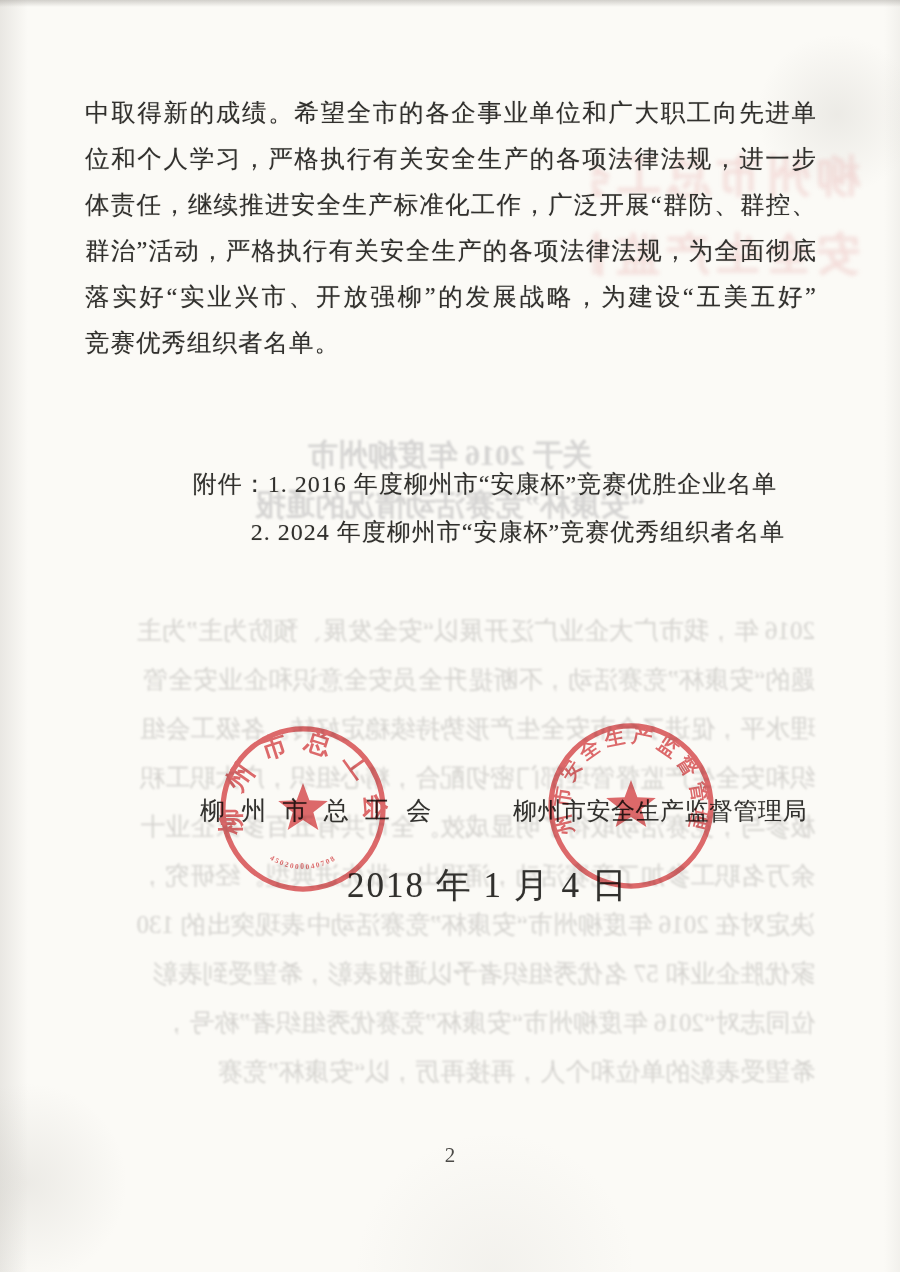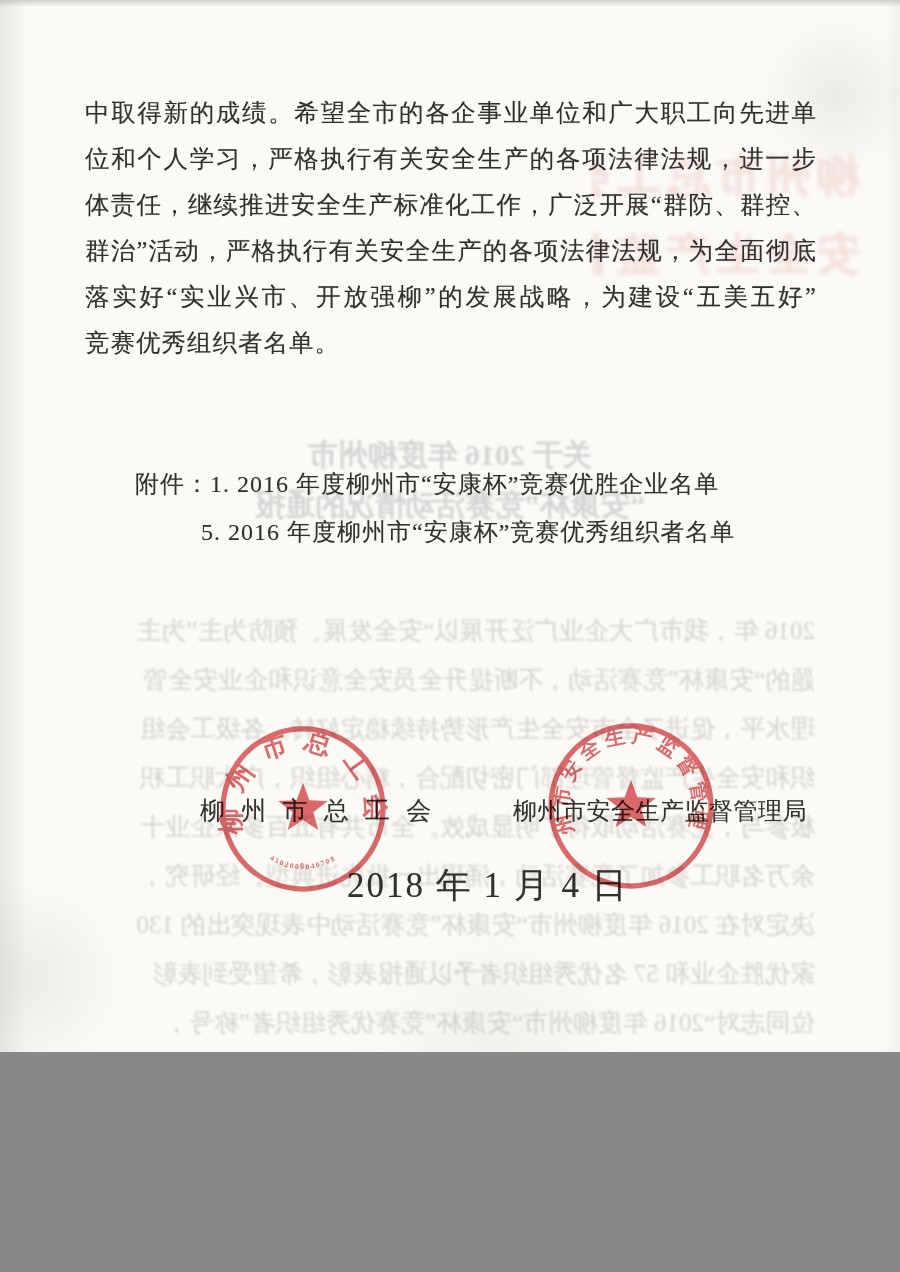--- a/index.html
+++ b/index.html
@@ -1,17 +1,17 @@
 <!DOCTYPE html>
 <html><head>
 <meta charset="utf-8">
 <style>
   html,body{margin:0;padding:0;background:#888;}
   .page{
-    position:relative;width:900px;height:1052px;overflow:hidden;
+    position:relative;width:900px;height:1272px;overflow:hidden;
     background-color:#fbfaf6;
     background-image:
       linear-gradient(180deg, rgba(148,144,138,.40), rgba(148,144,138,0) 7px),
       linear-gradient(90deg, rgba(160,156,150,.20), rgba(160,156,150,0) 28px),
       linear-gradient(270deg, rgba(160,156,150,.10), rgba(160,156,150,0) 16px),
       radial-gradient(circle at 93% 9%, rgba(168,164,156,.18), rgba(168,164,156,0) 80px),
       radial-gradient(circle at 3% 93%, rgba(168,164,156,.18), rgba(168,164,156,0) 100px),
       radial-gradient(circle at 55% 100%, rgba(168,164,156,.10), rgba(168,164,156,0) 140px);
     font-family:"Liberation Serif","DejaVu Serif",serif;
     color:#31302d;
@@ -38,21 +38,21 @@
   .bleed-body div{white-space:nowrap;overflow:hidden;}
   
   .doc-body{position:absolute;left:85px;top:90px;width:732px;z-index:2;}
   .doc-line{
     font-size:24.5px;line-height:46px;letter-spacing:1px;
     text-align:justify;text-align-last:justify;text-justify:inter-character;
     text-shadow:0 0 1px rgba(60,58,54,.35);
   }
   .doc-line.last{text-align-last:left;}
   .attachments{position:absolute;left:135px;top:460px;width:700px;z-index:2;}
-  .att-line{font-size:24px;line-height:48px;letter-spacing:1px;text-shadow:0 0 1px rgba(60,58,54,.3);}
+  .att-line{font-size:24px;line-height:48px;letter-spacing:1px;text-shadow:0 0 1px rgba(60,58,54,.3);text-align:center;}
   .att-line2{margin-left:66px;}
   .signatures{position:absolute;left:0;top:0;width:900px;z-index:2;}
   .sig-left{position:absolute;left:200px;top:794px;font-size:25px;letter-spacing:5px;white-space:nowrap;text-shadow:0 0 1px rgba(60,58,54,.3);}
   .sig-right{position:absolute;left:513px;top:795px;font-size:24px;letter-spacing:0.5px;white-space:nowrap;text-shadow:0 0 1px rgba(60,58,54,.3);}
   .sig-date{position:absolute;left:347px;top:862px;font-size:35px;letter-spacing:2px;white-space:nowrap;text-shadow:0 0 1px rgba(60,58,54,.3);}
   .page-number{position:absolute;left:0;top:1143px;width:900px;text-align:center;font-size:21px;color:#4c4b48;z-index:2;}
   
   .seal{position:absolute;z-index:3;mix-blend-mode:multiply;opacity:.82;filter:blur(.3px);}
   .seal-left{left:216px;top:722px;}
   .seal-right{left:544px;top:719px;}
@@ -88,21 +88,21 @@
     <div class="doc-line">中取得新的成绩。希望全市的各企事业单位和广大职工向先进单</div>
     <div class="doc-line">位和个人学习，严格执行有关安全生产的各项法律法规，进一步</div>
     <div class="doc-line">体责任，继续推进安全生产标准化工作，广泛开展“群防、群控、</div>
     <div class="doc-line">群治”活动，严格执行有关安全生产的各项法律法规，为全面彻底</div>
     <div class="doc-line">落实好“实业兴市、开放强柳”的发展战略，为建设“五美五好”</div>
     <div class="doc-line last">竞赛优秀组织者名单。</div>
   </div>
 
   <div class="attachments">
     <div class="att-line"><span>附件：</span><span>1. 2016 年度柳州市“安康杯”竞赛优胜企业名单</span></div>
-    <div class="att-line att-line2"><span>5. 2016 年度柳州市“安康杯”竞赛优秀组织者名单</span></div>
+    <div class="att-line att-line2"><span>2. 2024 年度柳州市“安康杯”竞赛优秀组织者名单</span></div>
   </div>
 
   <div class="signatures">
     <div class="sig-left">柳 州 市 总 工 会</div>
     <div class="sig-right">柳州市安全生产监督管理局</div>
     <div class="sig-date">2018 年 1 月 4 日</div>
   </div>
 
   <svg class="seal seal-left" width="174" height="174" viewBox="0 0 200 200">
     <defs>

